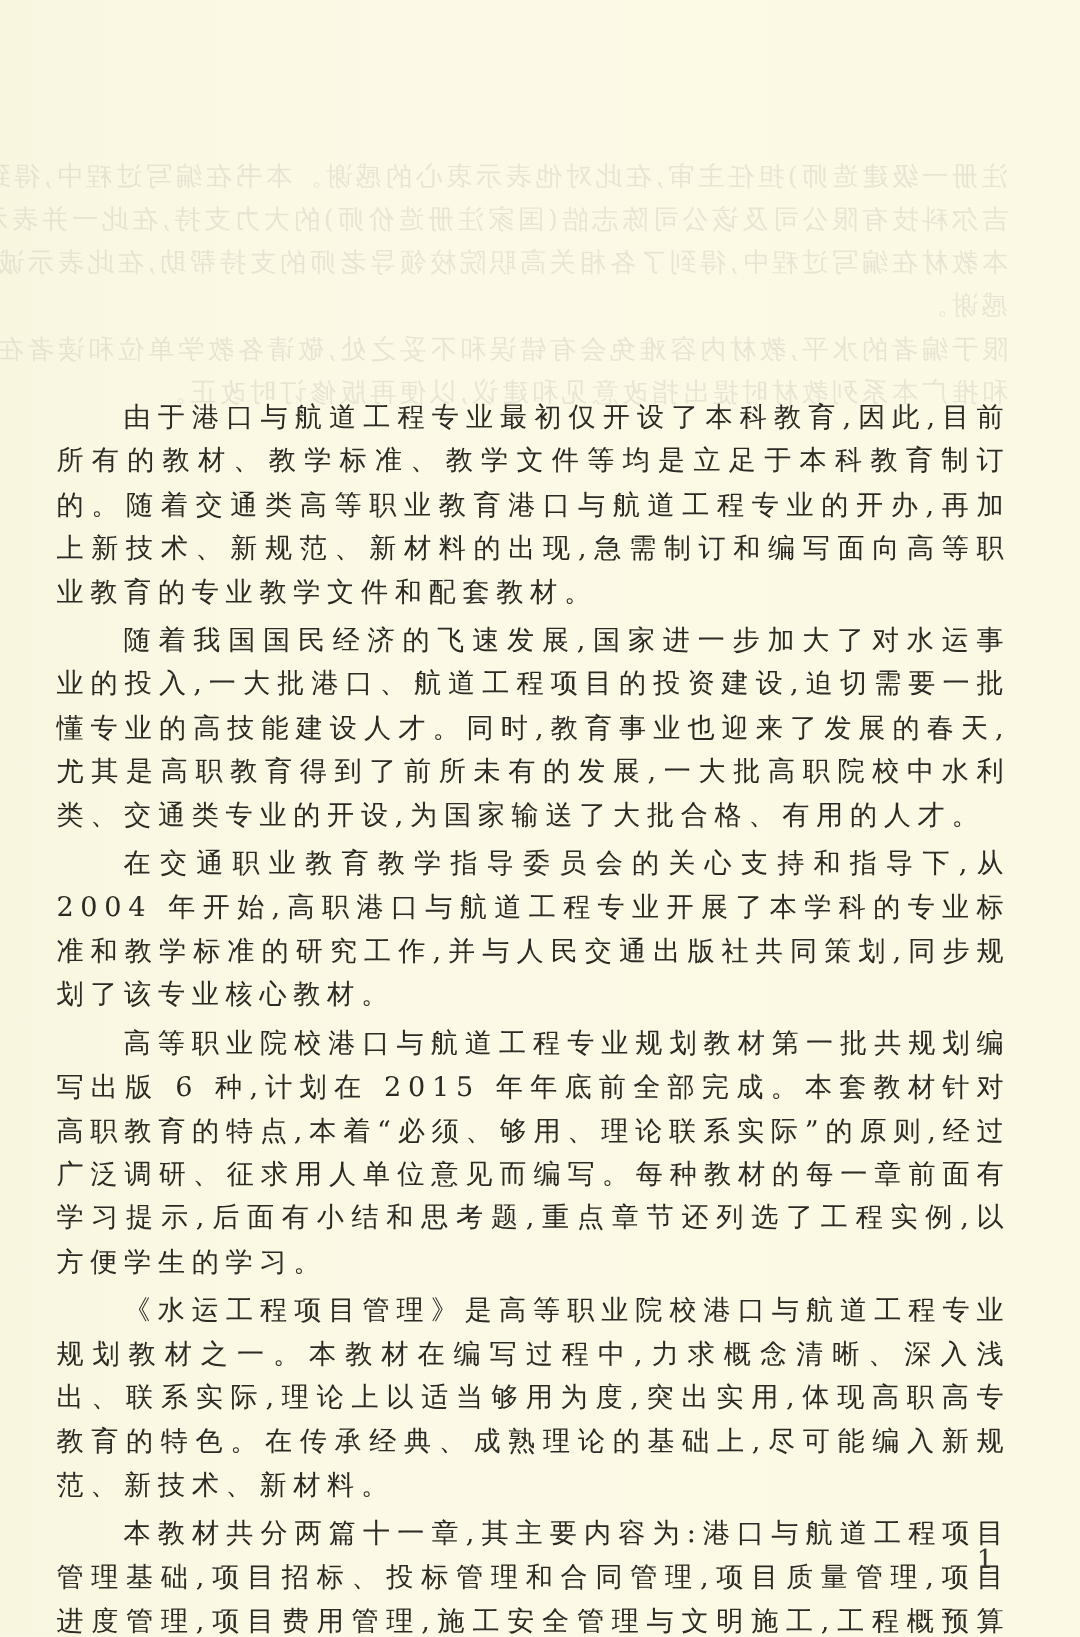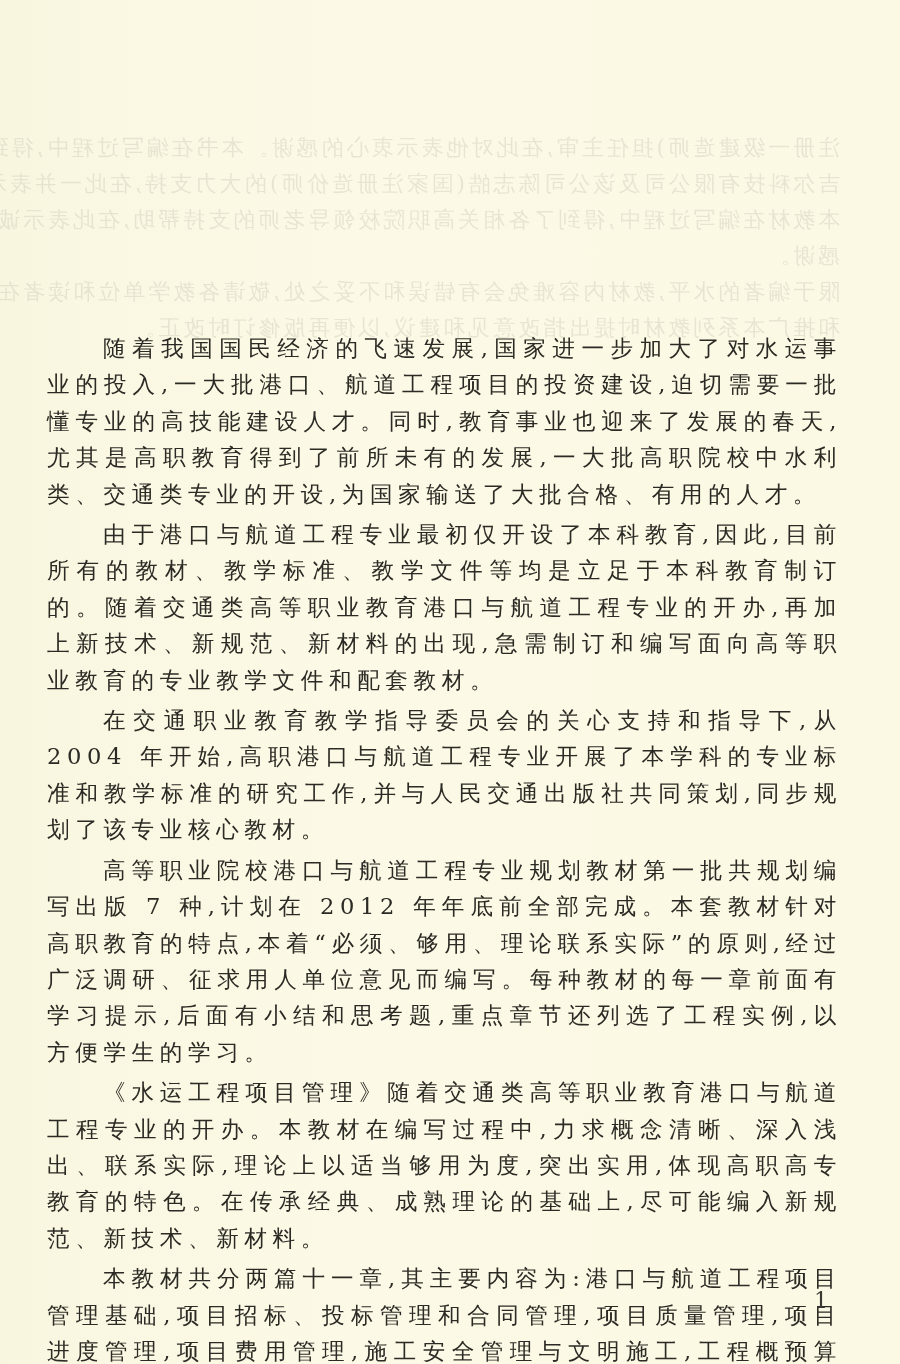--- a/index.html
+++ b/index.html
@@ -50,23 +50,23 @@
     <div>注册一级建造师)担任主审,在此对他表示衷心的感谢。本书在编写过程中,得到厦门亿</div>
     <div>吉尔科技有限公司及该公司陈志皓(国家注册造价师)的大力支持,在此一并表示感谢。</div>
     <div>本教材在编写过程中,得到了各相关高职院校领导老师的支持帮助,在此表示诚挚的</div>
     <div>感谢。</div>
     <div>限于编者的水平,教材内容难免会有错误和不妥之处,敬请各教学单位和读者在使用</div>
     <div>和推广本系列教材时提出指改意见和建议,以便再版修订时改正。</div>
   </div>
 
 
   <div class="body">
+    <p class="para">由于港口与航道工程专业最初仅开设了本科教育,因此,目前所有的教材、教学标准、教学文件等均是立足于本科教育制订的。随着交通类高等职业教育港口与航道工程专业的开办,再加上新技术、新规范、新材料的出现,急需制订和编写面向高等职业教育的专业教学文件和配套教材。</p>
     <p class="para">随着我国国民经济的飞速发展,国家进一步加大了对水运事业的投入,一大批港口、航道工程项目的投资建设,迫切需要一批懂专业的高技能建设人才。同时,教育事业也迎来了发展的春天,尤其是高职教育得到了前所未有的发展,一大批高职院校中水利类、交通类专业的开设,为国家输送了大批合格、有用的人才。</p>
-    <p class="para">由于港口与航道工程专业最初仅开设了本科教育,因此,目前所有的教材、教学标准、教学文件等均是立足于本科教育制订的。随着交通类高等职业教育港口与航道工程专业的开办,再加上新技术、新规范、新材料的出现,急需制订和编写面向高等职业教育的专业教学文件和配套教材。</p>
     <p class="para">在交通职业教育教学指导委员会的关心支持和指导下,从 2004 年开始,高职港口与航道工程专业开展了本学科的专业标准和教学标准的研究工作,并与人民交通出版社共同策划,同步规划了该专业核心教材。</p>
-    <p class="para">高等职业院校港口与航道工程专业规划教材第一批共规划编写出版 7 种,计划在 2012 年年底前全部完成。本套教材针对高职教育的特点,本着“必须、够用、理论联系实际”的原则,经过广泛调研、征求用人单位意见而编写。每种教材的每一章前面有学习提示,后面有小结和思考题,重点章节还列选了工程实例,以方便学生的学习。</p>
-    <p class="para">《水运工程项目管理》随着交通类高等职业教育港口与航道工程专业的开办。本教材在编写过程中,力求概念清晰、深入浅出、联系实际,理论上以适当够用为度,突出实用,体现高职高专教育的特色。在传承经典、成熟理论的基础上,尽可能编入新规范、新技术、新材料。</p>
+    <p class="para">高等职业院校港口与航道工程专业规划教材第一批共规划编写出版 6 种,计划在 2015 年年底前全部完成。本套教材针对高职教育的特点,本着“必须、够用、理论联系实际”的原则,经过广泛调研、征求用人单位意见而编写。每种教材的每一章前面有学习提示,后面有小结和思考题,重点章节还列选了工程实例,以方便学生的学习。</p>
+    <p class="para">《水运工程项目管理》是高等职业院校港口与航道工程专业规划教材之一。本教材在编写过程中,力求概念清晰、深入浅出、联系实际,理论上以适当够用为度,突出实用,体现高职高专教育的特色。在传承经典、成熟理论的基础上,尽可能编入新规范、新技术、新材料。</p>
     <p class="para">本教材共分两篇十一章,其主要内容为:港口与航道工程项目管理基础,项目招标、投标管理和合同管理,项目质量管理,项目进度管理,项目费用管理,施工安全管理与文明施工,工程概预算和水运工程定额,沿海港口建设工程概算、预算编制,内河航运建设工程概算、预算编制,疏浚工程概算、预算编制,以及沿海港口水工概预算软件简介等。</p>
 
   </div>
 
   <div class="pageno">1</div>
 </div>
 
 </body></html>

